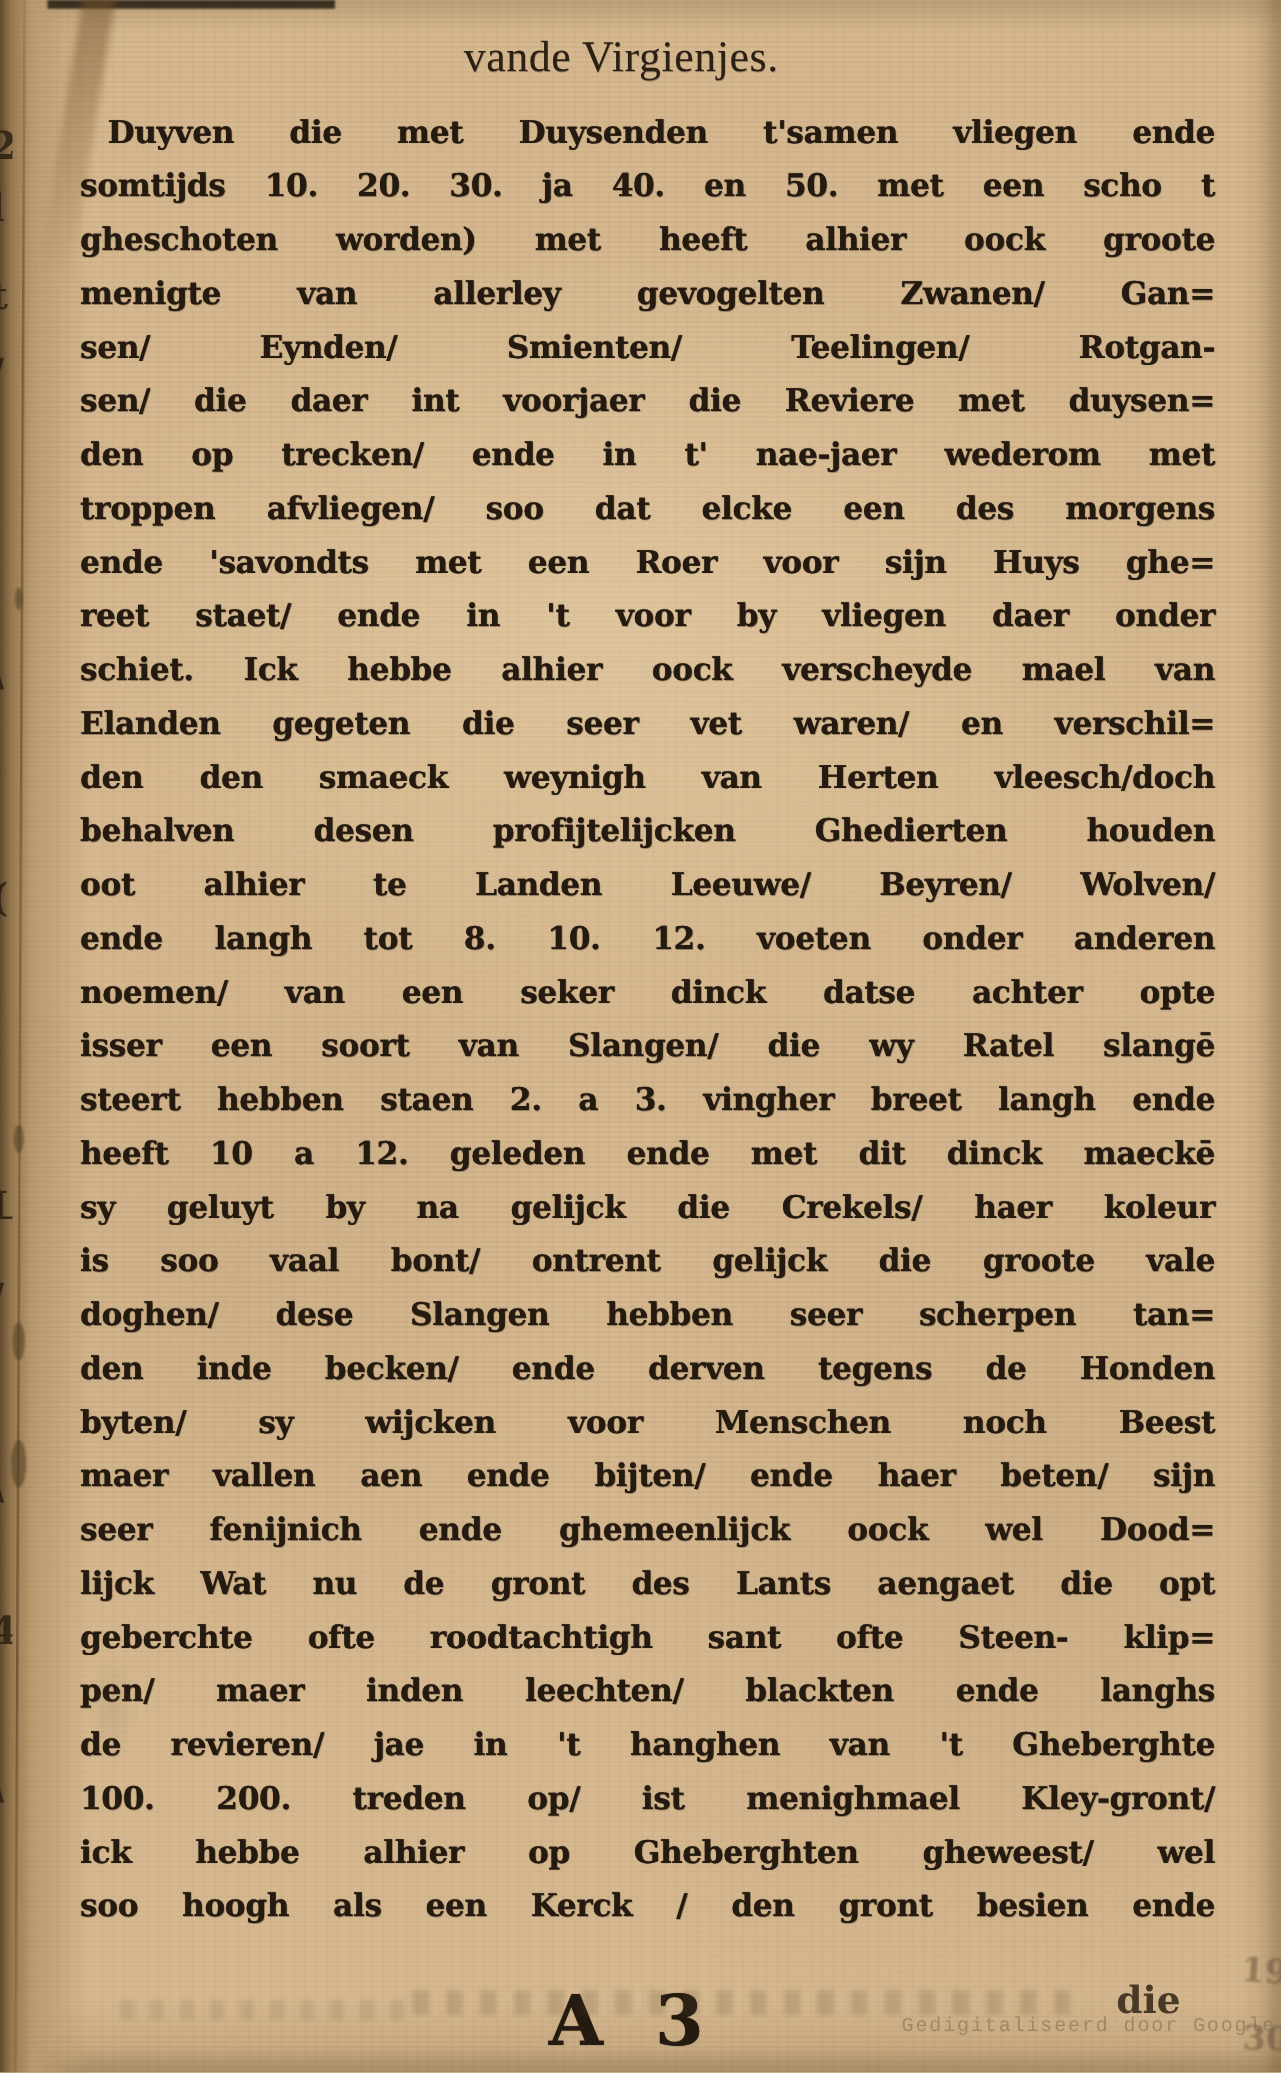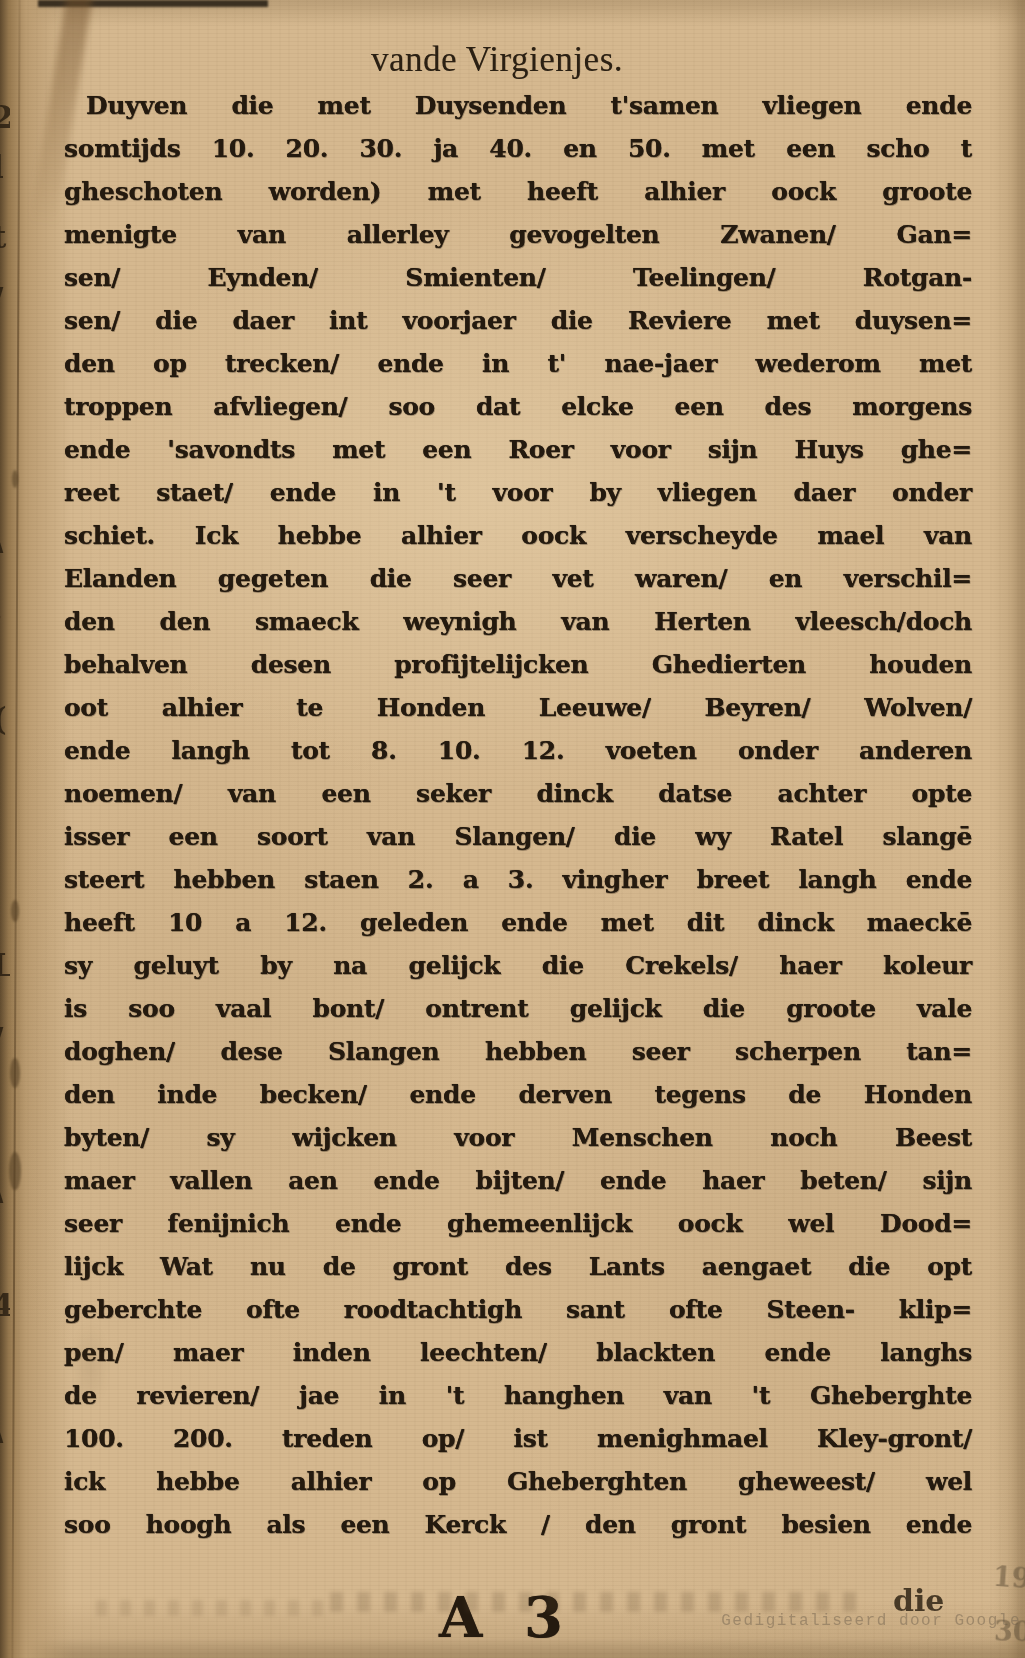--- a/index.html
+++ b/index.html
@@ -31,21 +31,21 @@
   
   .crease{position:absolute;left:15px;top:0;width:2px;height:1658px;background:linear-gradient(180deg, rgba(90,66,36,0.15), rgba(86,63,35,0.6) 18%, rgba(86,63,35,0.45) 55%, rgba(86,63,35,0.65) 80%, rgba(86,63,35,0.2));filter:blur(0.6px);transform:rotate(0.25deg);}
   .crease-knot{position:absolute;background:rgba(78,58,32,0.55);border-radius:50%;filter:blur(1px);}
   .knot1{left:11px;top:900px;width:8px;height:22px;}
   .knot2{left:10px;top:1058px;width:10px;height:30px;}
   .knot3{left:9px;top:1152px;width:12px;height:38px;}
   .knot4{left:12px;top:470px;width:6px;height:18px;}
 
   
   .header{
-    position:absolute;left:62px;top:40px;width:906px;height:46px;
+    position:absolute;left:62px;top:26px;width:906px;height:46px;
     text-align:center;font-family:"Liberation Serif", serif;
     font-size:35px;letter-spacing:0.5px;color:#2b2013;
     transform:translateX(-18px);
     text-shadow:0.4px 0.4px 0 rgba(43,32,19,0.35);
   }
 
   
   .text-block{
     position:absolute;left:64px;top:84px;width:908px;
     color:#241a0f;
@@ -126,21 +126,21 @@
       <div class="line">sen/ Eynden/ Smienten/ Teelingen/ Rotgan-</div>
       <div class="line">sen/ die daer int voorjaer die Reviere met duysen=</div>
       <div class="line">den op trecken/ ende in t' nae-jaer wederom met</div>
       <div class="line">troppen afvliegen/ soo dat elcke een des morgens</div>
       <div class="line">ende 'savondts met een Roer voor sijn Huys ghe=</div>
       <div class="line">reet staet/ ende in 't voor by vliegen daer onder</div>
       <div class="line">schiet. Ick hebbe alhier oock verscheyde mael van</div>
       <div class="line">Elanden gegeten die seer vet waren/ en verschil=</div>
       <div class="line">den den smaeck weynigh van Herten vleesch/doch</div>
       <div class="line">behalven desen profijtelijcken Ghedierten houden</div>
-      <div class="line">oot alhier te Honden Leeuwe/ Beyren/ Wolven/</div>
+      <div class="line">oot alhier te Landen Leeuwe/ Beyren/ Wolven/</div>
       <div class="line">ende langh tot 8. 10. 12. voeten onder anderen</div>
       <div class="line">noemen/ van een seker dinck datse achter opte</div>
       <div class="line">isser een soort van Slangen/ die wy Ratel slangē</div>
       <div class="line">steert hebben staen 2. a 3. vingher breet langh ende</div>
       <div class="line">heeft 10 a 12. geleden ende met dit dinck maeckē</div>
       <div class="line">sy geluyt by na gelijck die Crekels/ haer koleur</div>
       <div class="line">is soo vaal bont/ ontrent gelijck die groote vale</div>
       <div class="line">doghen/ dese Slangen hebben seer scherpen tan=</div>
       <div class="line">den inde becken/ ende derven tegens de Honden</div>
       <div class="line">byten/ sy wijcken voor Menschen noch Beest</div>

